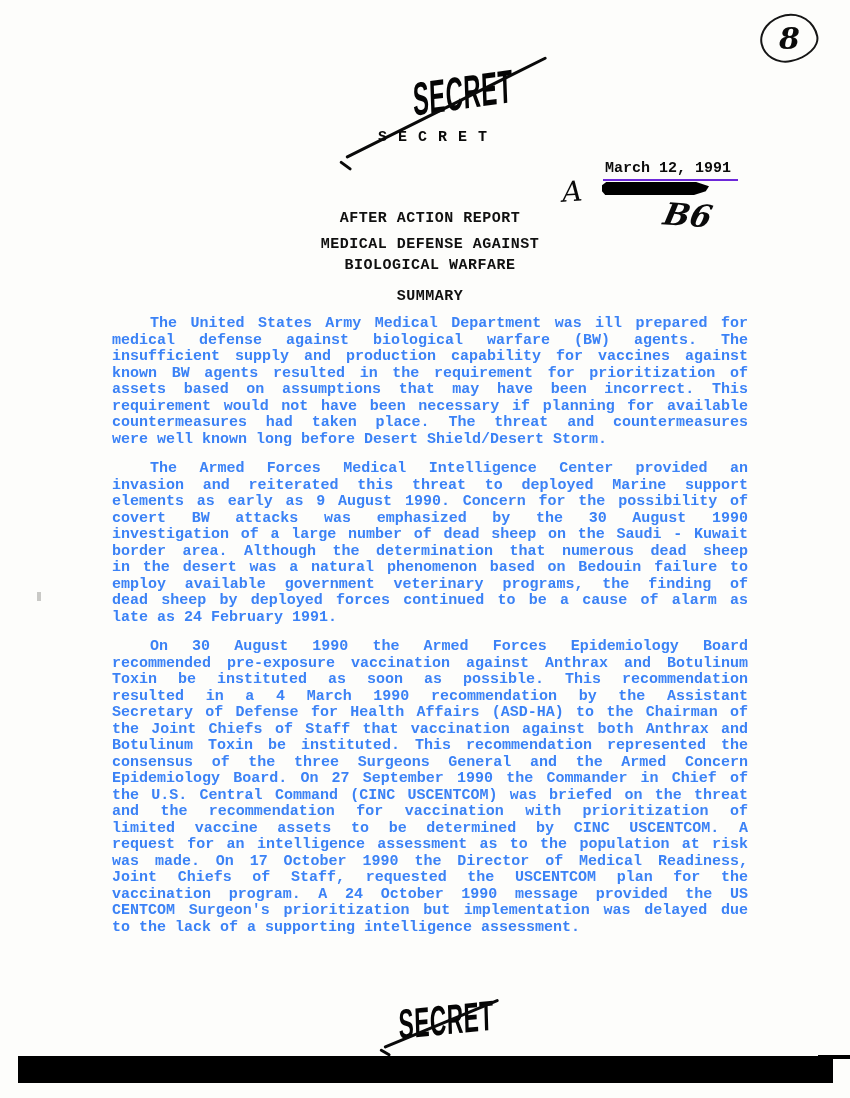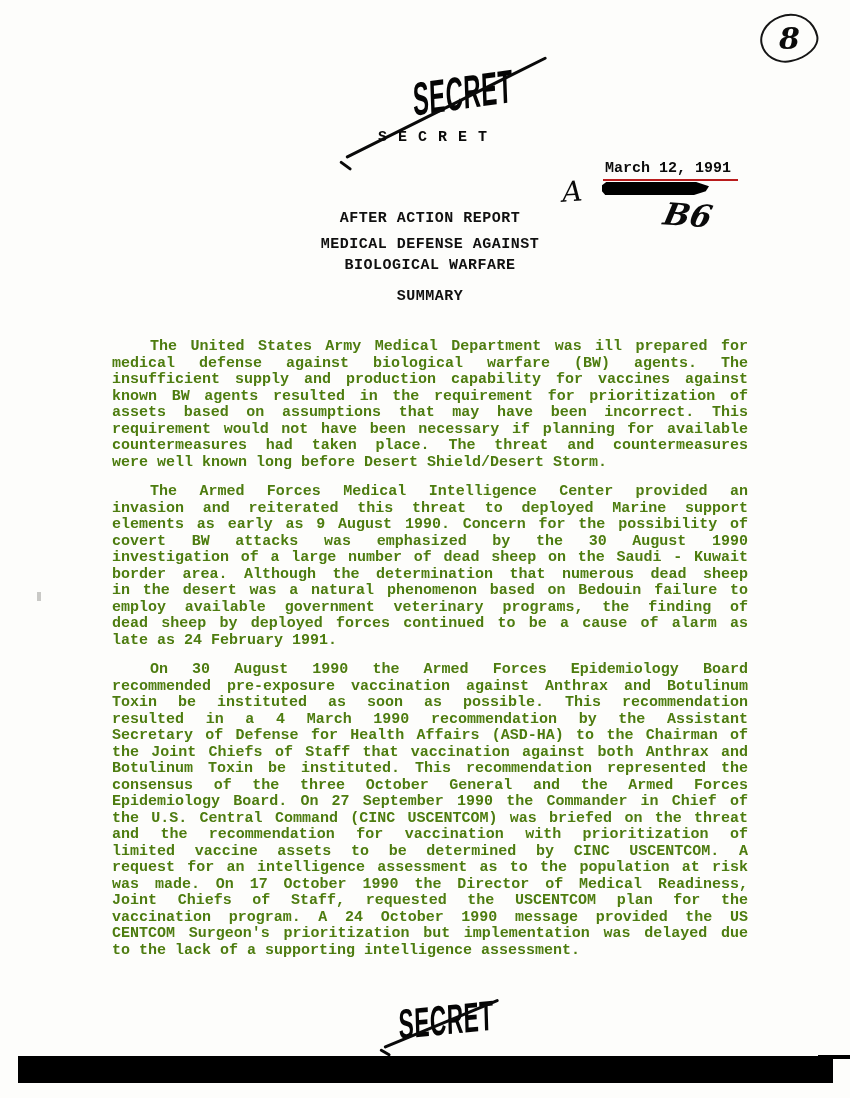--- a/index.html
+++ b/index.html
@@ -32,21 +32,21 @@
   .circle-mark {
     position:absolute; left:760px; top:14px; width:54px; height:44px;
     border:2.5px solid #161616; transform:rotate(-12deg);
     border-radius:52% 48% 55% 45% / 50% 58% 42% 50%;
     display:flex; align-items:center; justify-content:center;
   }
   .circle-glyph { font:italic 700 30px "DejaVu Serif", serif; color:#0a0a0a; transform:rotate(12deg); }
   .doc-date {
     position:absolute; left:603px; top:160px;
     font:700 15px "Liberation Mono", monospace; color:#0c0c0c;
-    border-bottom:2px solid #b91c1c; padding:0 7px 2px 2px; white-space:nowrap;
+    border-bottom:2px solid #6d28d9; padding:0 7px 2px 2px; white-space:nowrap;
   }
   .hand-a {
     position:absolute; left:562px; top:175px;
     font:italic 28px "DejaVu Serif", serif; color:#0a0a0a; transform:rotate(-4deg);
   }
   .redaction-bar {
     position:absolute; left:602px; top:182px; width:107px; height:13px; background:#000;
     clip-path:polygon(0 25%, 4% 0, 88% 0, 100% 32%, 97% 72%, 86% 100%, 3% 100%, 0 72%);
   }
   .hand-b6 {
@@ -60,21 +60,21 @@
     font:700 15px "Liberation Mono", monospace; letter-spacing:0.5px; color:#101010;
     white-space:pre;
   }
   .t-main  { top:210px; }
   .t-sub1  { top:236px; }
   .t-sub2  { top:257px; }
   .t-summ  { top:288px; }
   
   .body-text {
     position:absolute; left:112px; top:316px; width:636px;
-    font:600 15px "Liberation Mono", monospace; line-height:16.5px; color:#4d7c0f;margin-top:23px;
+    font:600 15px "Liberation Mono", monospace; line-height:16.5px; color:#3b82f6;
   }
   .para { margin:0 0 13px 0; }
   .bl { text-align:justify; text-align-last:justify; }
   .bl.first { padding-left:38px; }
   .bl.last { text-align-last:left; white-space:pre-wrap; }
   
   .footer-bar {
     position:absolute; left:18px; top:1056px; width:815px; height:27px; background:#000;
   }
   .footer-bar-thin {
@@ -130,21 +130,21 @@
         <div class="bl last">late as 24 February 1991.</div>
       </div>
       <div class="para">
         <div class="bl first">On 30 August 1990 the Armed Forces Epidemiology Board</div>
         <div class="bl">recommended pre-exposure vaccination against Anthrax and Botulinum</div>
         <div class="bl">Toxin be instituted as soon as possible.  This recommendation</div>
         <div class="bl">resulted in a 4 March 1990 recommendation by the Assistant</div>
         <div class="bl">Secretary of Defense for Health Affairs (ASD-HA) to the Chairman of</div>
         <div class="bl">the Joint Chiefs of Staff that vaccination against both Anthrax and</div>
         <div class="bl">Botulinum Toxin be instituted.  This recommendation represented the</div>
-        <div class="bl">consensus of the three October General and the Armed Forces</div>
+        <div class="bl">consensus of the three Surgeons General and the Armed Concern</div>
         <div class="bl">Epidemiology Board.  On 27 September 1990 the Commander in Chief of</div>
         <div class="bl">the U.S. Central Command (CINC USCENTCOM) was briefed on the threat</div>
         <div class="bl">and the recommendation for vaccination with prioritization of</div>
         <div class="bl">limited vaccine assets to be determined by CINC USCENTCOM.  A</div>
         <div class="bl">request for an intelligence assessment as to the population at risk</div>
         <div class="bl">was made. On 17 October 1990 the Director of Medical Readiness,</div>
         <div class="bl">Joint Chiefs of Staff, requested the USCENTCOM plan for the</div>
         <div class="bl">vaccination program.  A 24 October 1990 message provided the US</div>
         <div class="bl">CENTCOM Surgeon's prioritization but implementation was delayed due</div>
         <div class="bl last">to the lack of a supporting intelligence assessment.</div>

